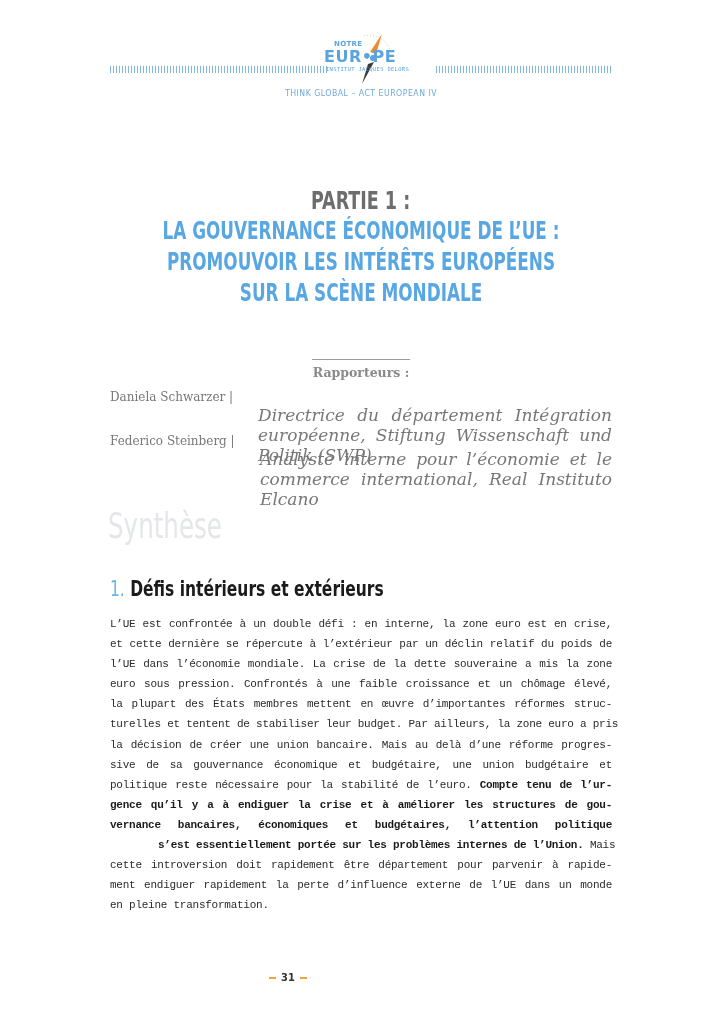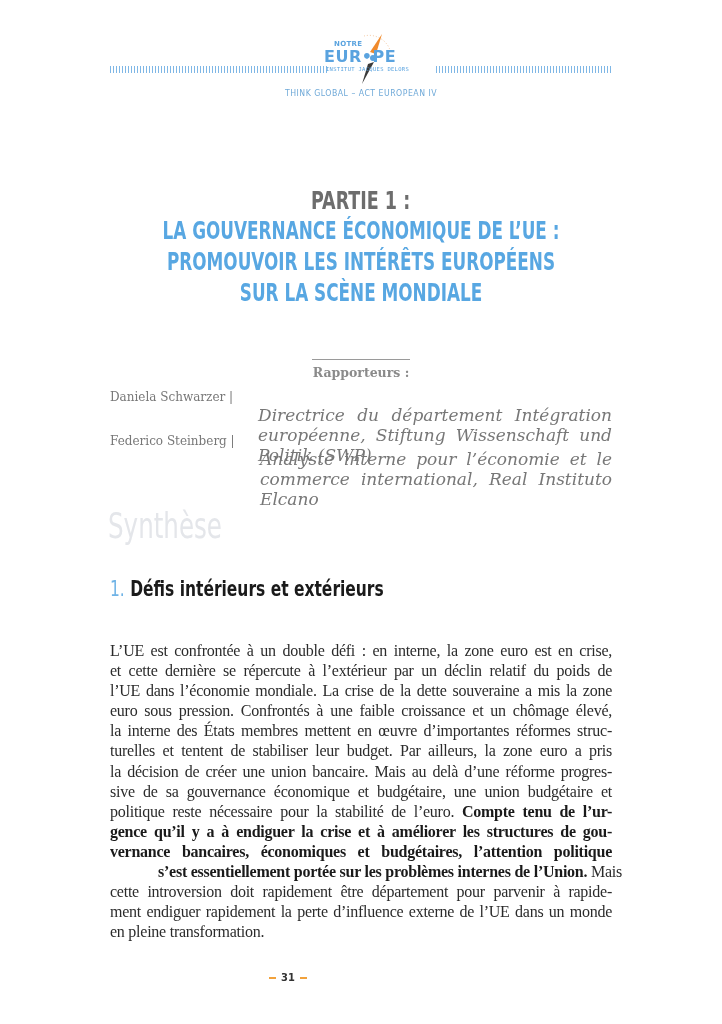--- a/index.html
+++ b/index.html
@@ -175,24 +175,24 @@
       white-space: nowrap;
     }
     .section-heading .num {
       color: #6fb3e6;
       font-weight: normal;
     }
 
     
     .body-para {
       position: absolute;
-      left: 110px; top: 641px;
+      left: 110px; top: 614px;
       width: 502px;
-      font-family: Liberation Serif, serif;
-      font-size: 16px;
+      font-family: Liberation Mono, monospace;
+      font-size: 11px;
       line-height: 20.1px;
       color: #2b2b2b;
       text-align: justify;
       hyphens: manual;
       letter-spacing: -0.25px;
     }
     .body-para .line {
       display: block;
       text-align: justify;
       text-align-last: justify;
@@ -273,21 +273,21 @@
 <div class="section-heading">
   <span class="num">1.</span>
   <span>Défis intérieurs et extérieurs</span>
 </div>
 
 <div class="body-para" id="body-para">
     <span class="line" style="display: block; white-space: nowrap;"><span style="white-space: nowrap; word-spacing: 0px;"><span>L’UE est confrontée à un double défi : en interne, la zone euro est en crise,</span></span></span>
     <span class="line" style="display: block; white-space: nowrap;"><span style="white-space: nowrap; word-spacing: 0px;"><span>et cette dernière se répercute à l’extérieur par un déclin relatif du poids de</span></span></span>
     <span class="line" style="display: block; white-space: nowrap;"><span style="white-space: nowrap; word-spacing: 0px;"><span>l’UE dans l’économie mondiale. La crise de la dette souveraine a mis la zone</span></span></span>
     <span class="line" style="display: block; white-space: nowrap;"><span style="white-space: nowrap; word-spacing: 0px;"><span>euro sous pression. Confrontés à une faible croissance et un chômage élevé,</span></span></span>
-    <span class="line" style="display: block; white-space: nowrap;"><span style="white-space: nowrap; word-spacing: 0px;"><span>la interne des États membres mettent en œuvre d’importantes réformes struc-</span></span></span>
+    <span class="line" style="display: block; white-space: nowrap;"><span style="white-space: nowrap; word-spacing: 0px;"><span>la plupart des États membres mettent en œuvre d’importantes réformes struc-</span></span></span>
     <span class="line" style="display: block; white-space: nowrap;"><span style="white-space: nowrap; word-spacing: 0px;"><span>turelles et tentent de stabiliser leur budget. Par ailleurs, la zone euro a pris</span></span></span>
     <span class="line" style="display: block; white-space: nowrap;"><span style="white-space: nowrap; word-spacing: 0px;"><span>la décision de créer une union bancaire. Mais au delà d’une réforme progres-</span></span></span>
     <span class="line" style="display: block; white-space: nowrap;"><span style="white-space: nowrap; word-spacing: 0px;"><span>sive de sa gouvernance économique et budgétaire, une union budgétaire et</span></span></span>
     <span class="line" style="display: block; white-space: nowrap;"><span style="white-space: nowrap; word-spacing: 0px;"><span>politique reste nécessaire pour la stabilité de l’euro. </span><b>Compte tenu de l’ur-</b></span></span>
     <span class="line" style="display: block; white-space: nowrap;"><span style="white-space: nowrap; word-spacing: 0px;"><b>gence qu’il y a à endiguer la crise et à améliorer les structures de gou-</b></span></span>
     <span class="line" style="display: block; white-space: nowrap;"><span style="white-space: nowrap; word-spacing: 0px;"><b>vernance bancaires, économiques et budgétaires, l’attention politique</b></span></span>
     <span class="line" style="display: block; white-space: nowrap; margin-left: 48px;"><span style="white-space: nowrap; word-spacing: 0px;"><b>s’est essentiellement portée sur les problèmes internes de l’Union.</b><span> Mais</span></span></span>
     <span class="line" style="display: block; white-space: nowrap;"><span style="white-space: nowrap; word-spacing: 0px;"><span>cette introversion doit rapidement être département pour parvenir à rapide-</span></span></span>
     <span class="line" style="display: block; white-space: nowrap;"><span style="white-space: nowrap; word-spacing: 0px;"><span>ment endiguer rapidement la perte d’influence externe de l’UE dans un monde</span></span></span>
     <span class="line last"><span>en pleine transformation.</span></span>

